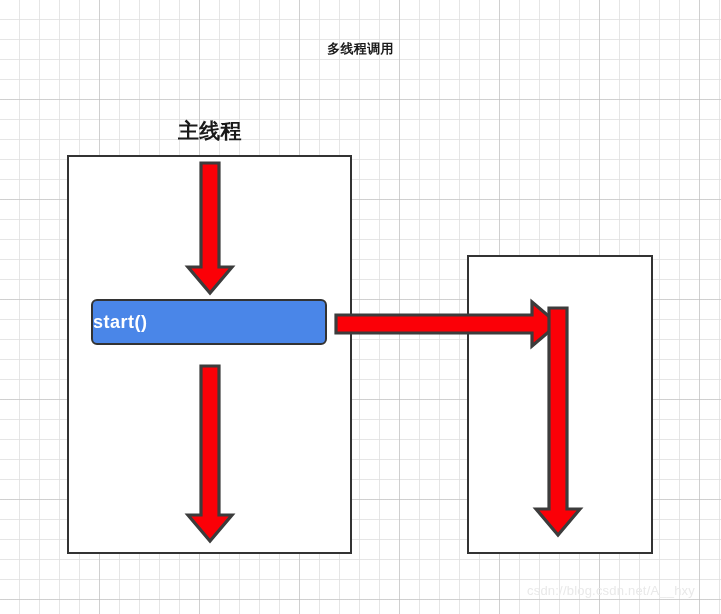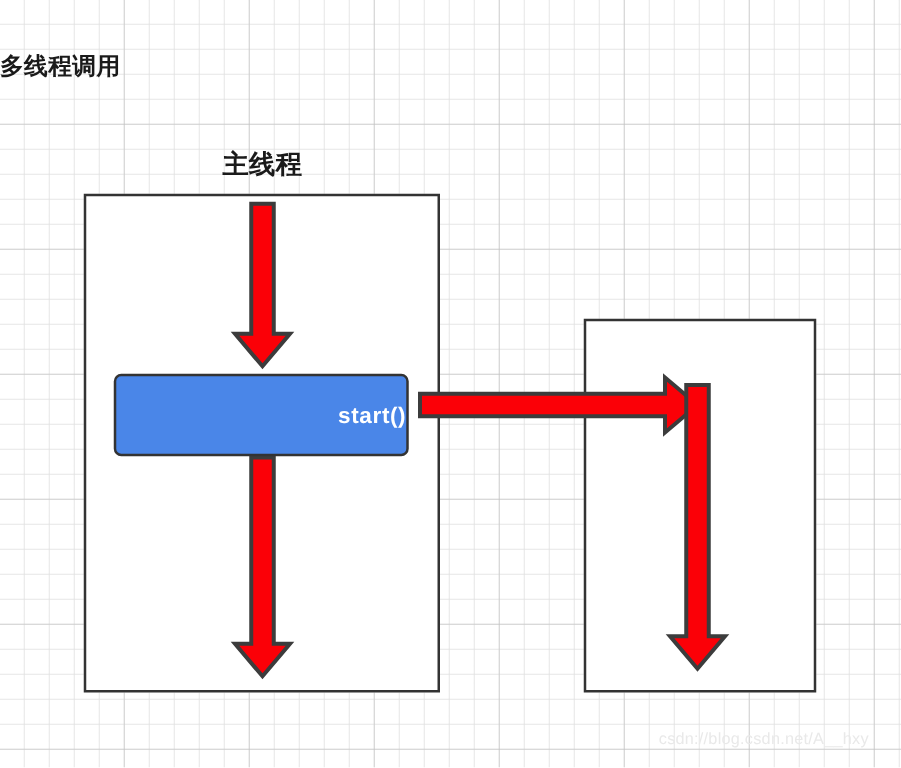--- a/index.html
+++ b/index.html
@@ -33,22 +33,22 @@
     font-weight: bold;
     color: #1a1a1a;
     white-space: nowrap;
     letter-spacing: 0.3px;
   }
 
   #diagram-title {
     left: 0;
     top: 40px;
     width: 721px;
-    text-align: left;
-    font-size: 19px;
+    text-align: center;
+    font-size: 13px;
   }
 
   #main-thread-label {
     left: 178px;
     top: 117px;
     font-size: 21px;
   }
 
   #child-thread-label {
     left: 455px;
@@ -75,28 +75,28 @@
     top: 255px;
     width: 186px;
     height: 299px;
   }
 
   #start-method-box {
     position: absolute;
     left: 91px;
     top: 299px;
     width: 236px;
-    height: 66px;
+    height: 46px;
     background: #4a86e8;
     border: 2px solid #333333;
     border-radius: 6px;
     box-sizing: border-box;
     display: flex;
     align-items: center;
-    justify-content: flex-end;
+    justify-content: flex-start;
   }
 
   #start-method-label {
     color: #ffffff;
     font-size: 18px;
     font-weight: bold;
     letter-spacing: 0.5px;
   }
 
   .arrow-svg {

